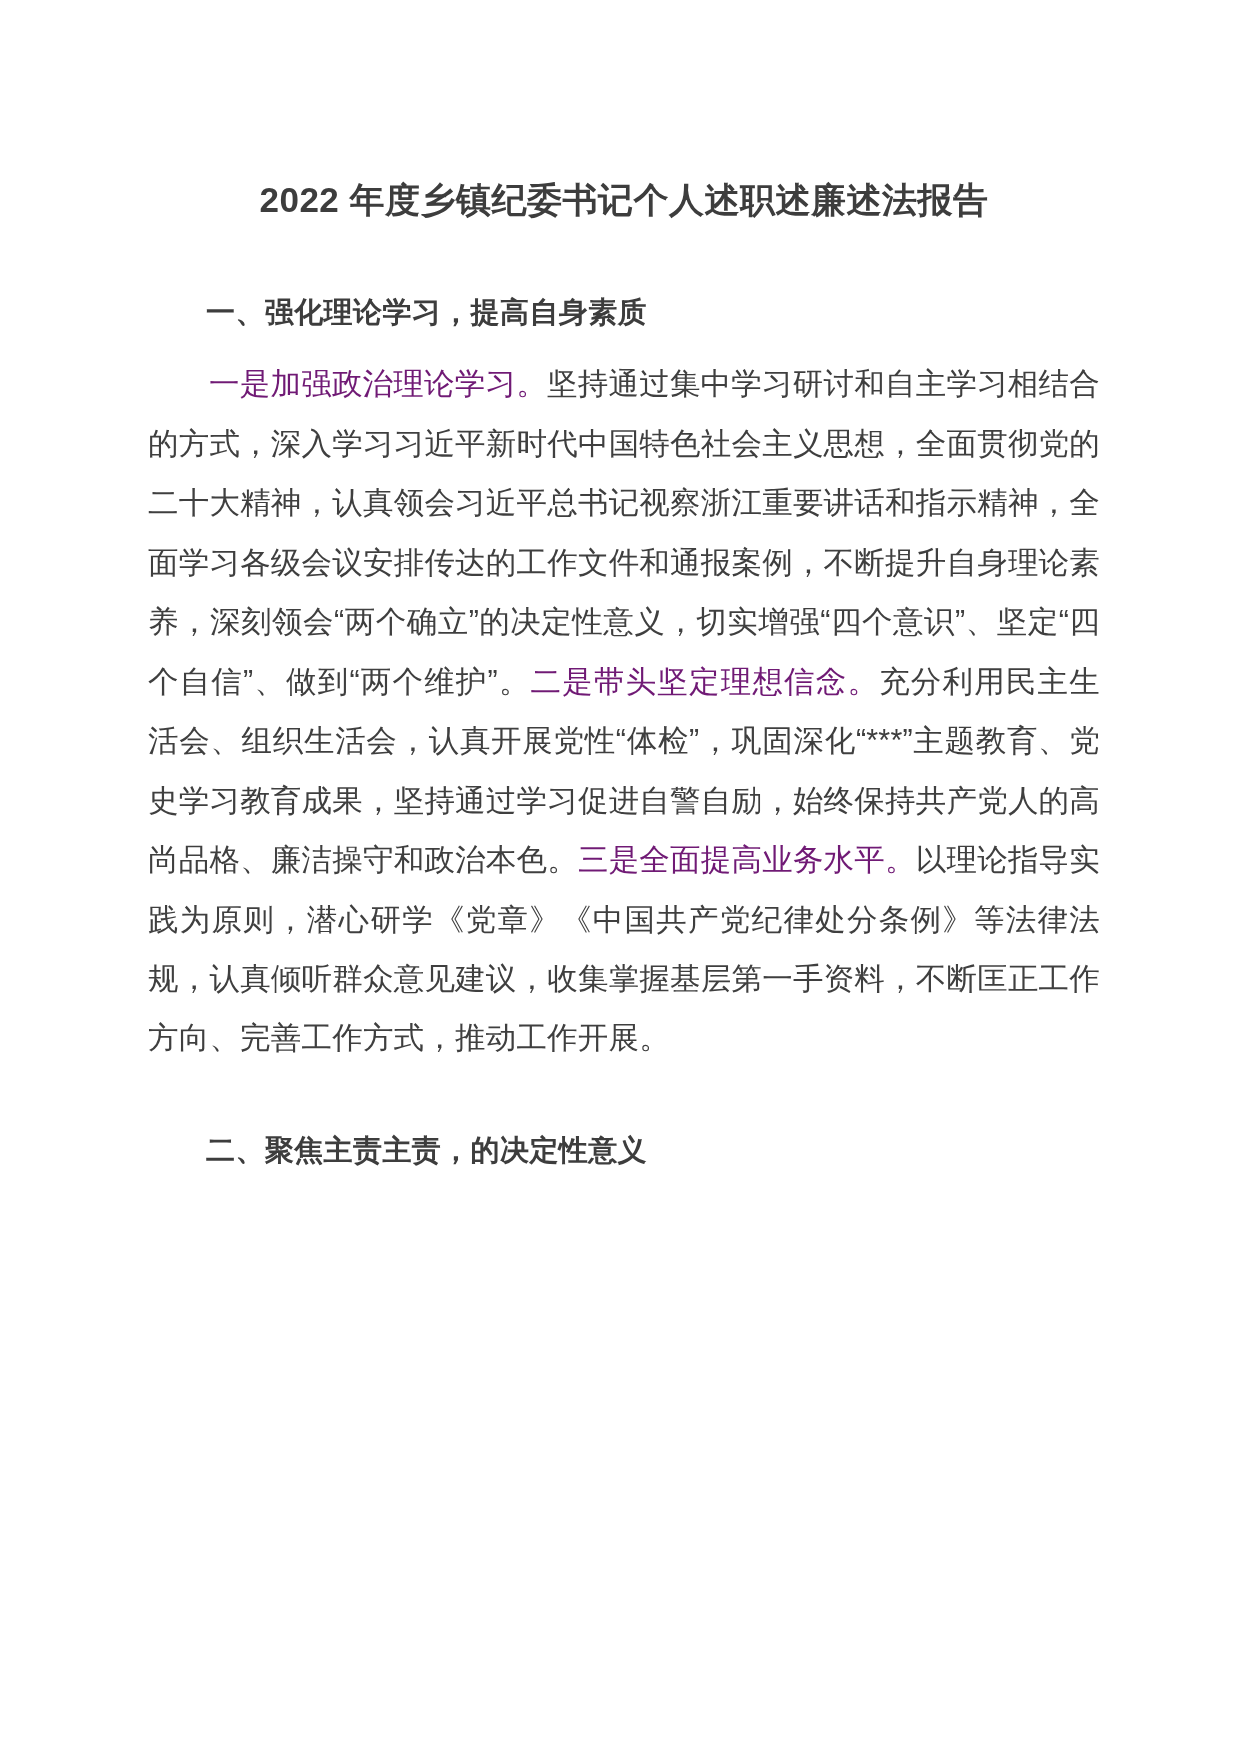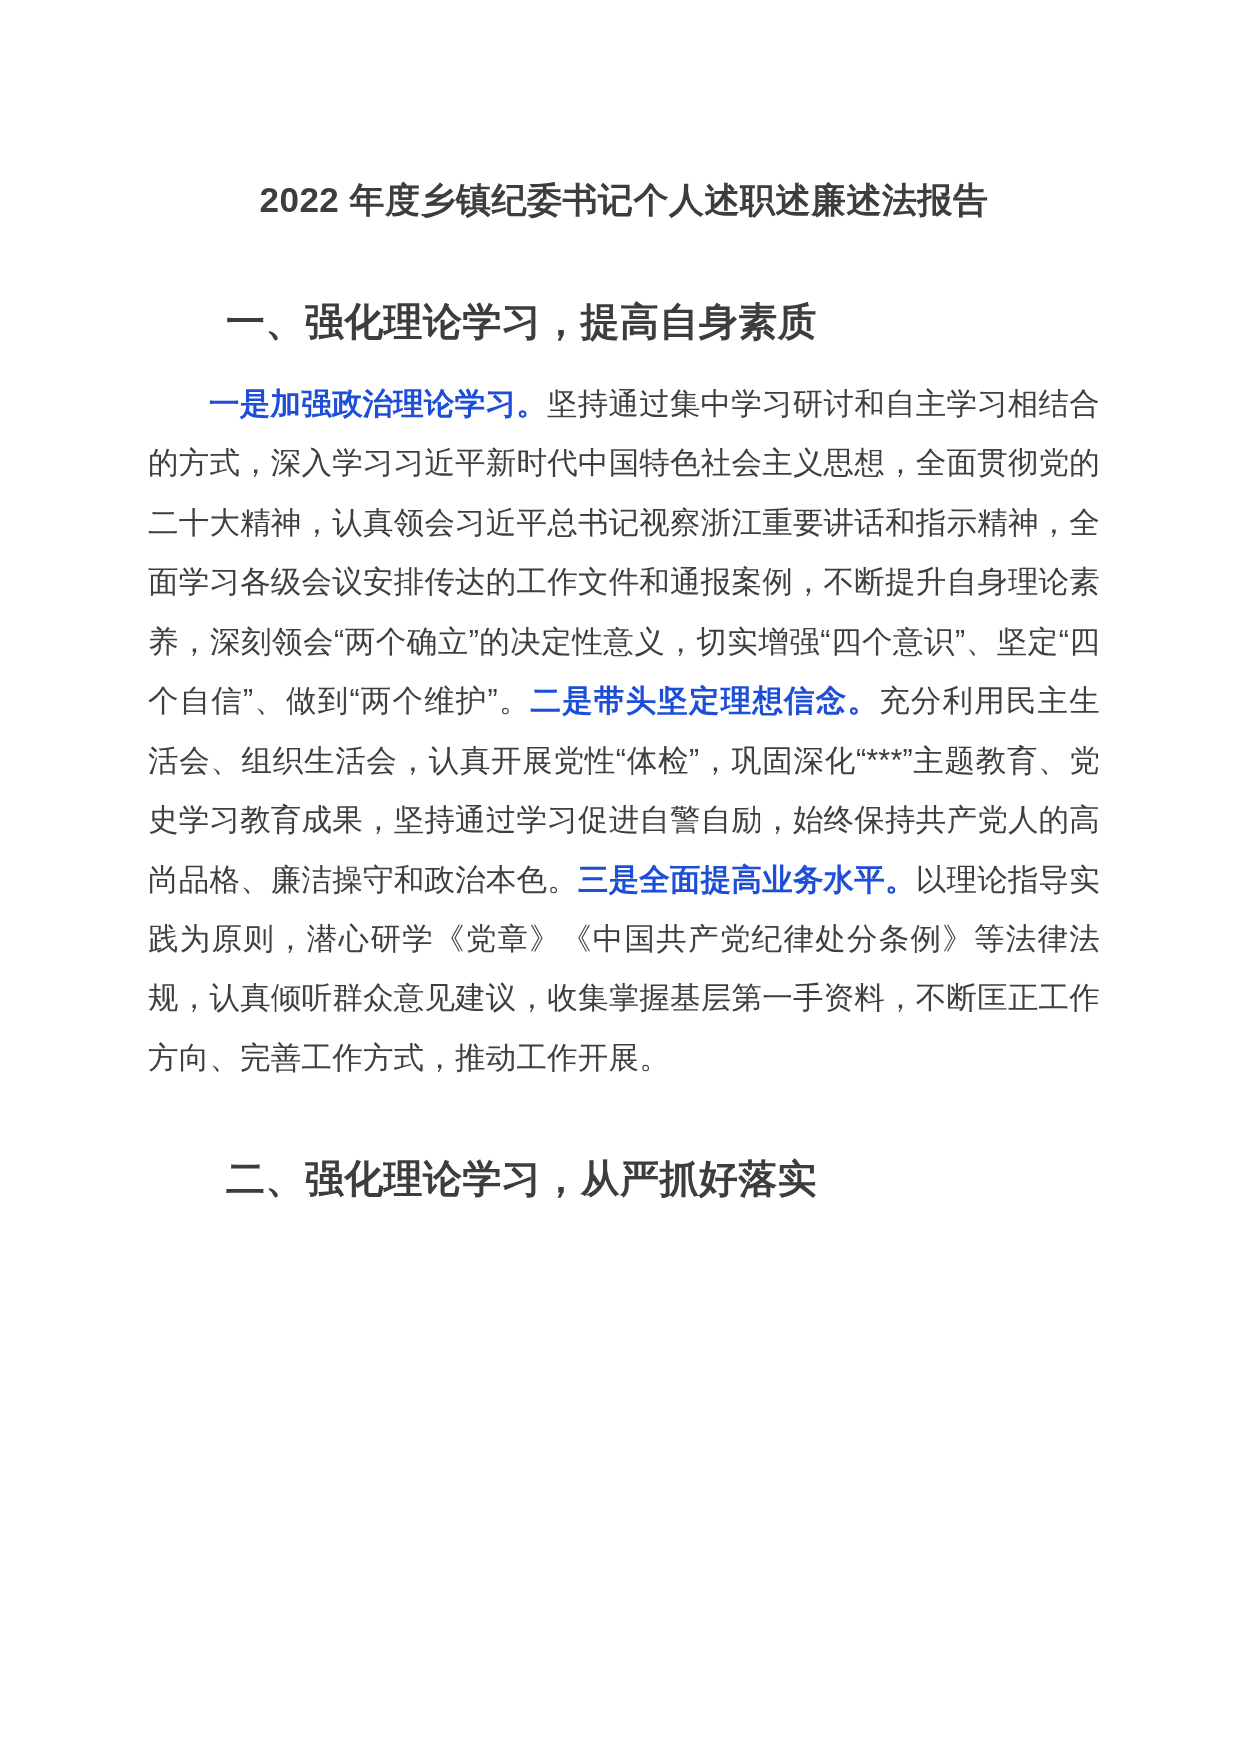--- a/index.html
+++ b/index.html
@@ -36,46 +36,46 @@
     font-size: 30.5px;
     line-height: 1.95;
     color: #3f3f3f;
     text-align: justify;
     text-justify: inter-ideograph;
     text-indent: 2em;
     margin: 0 0 14px 0;
     letter-spacing: 0.2px;
   }
   .heading {
-    font-size: 39px;
+    font-size: 29px;
     font-weight: bold;
     color: #3d3d3d;
     text-indent: 2em;
     line-height: 1.95;
     margin: 18px 0 14px 0;
     letter-spacing: 0.4px;
   }
   .lead {
-    font-weight: bold;
-    color: #1d4ed8;
+    font-weight: normal;
+    color: #701a75;
   }
   .spacer-sm { height: 10px; }
   .spacer-md { height: 22px; }
 </style>
 </head>
 <body>
 
 <div class="page">
 
   <h1 class="doc-title">2022 年度乡镇纪委书记个人述职述廉述法报告</h1>
 
 
   <div class="spacer-sm"></div>
 
   <h2 class="heading">一、强化理论学习，提高自身素质</h2>
 
   <p class="para"><span class="lead">一是加强政治理论学习。</span><span>坚持通过集中学习研讨和自主学习相结合的方式，深入学习习近平新时代中国特色社会主义思想，全面贯彻党的二十大精神，认真领会习近平总书记视察浙江重要讲话和指示精神，全面学习各级会议安排传达的工作文件和通报案例，不断提升自身理论素养，深刻领会“两个确立”的决定性意义，切实增强“四个意识”、坚定“四个自信”、做到“两个维护”。</span><span class="lead">二是带头坚定理想信念。</span><span>充分利用民主生活会、组织生活会，认真开展党性“体检”，巩固深化“***”主题教育、党史学习教育成果，坚持通过学习促进自警自励，始终保持共产党人的高尚品格、廉洁操守和政治本色。</span><span class="lead">三是全面提高业务水平。</span><span>以理论指导实践为原则，潜心研学《党章》《中国共产党纪律处分条例》等法律法规，认真倾听群众意见建议，收集掌握基层第一手资料，不断匡正工作方向、完善工作方式，推动工作开展。</span></p>
 
   <div class="spacer-md"></div>
 
-  <h2 class="heading">二、强化理论学习，从严抓好落实</h2>
+  <h2 class="heading">二、聚焦主责主责，的决定性意义</h2>
 
 </div>
 
 </body></html>

